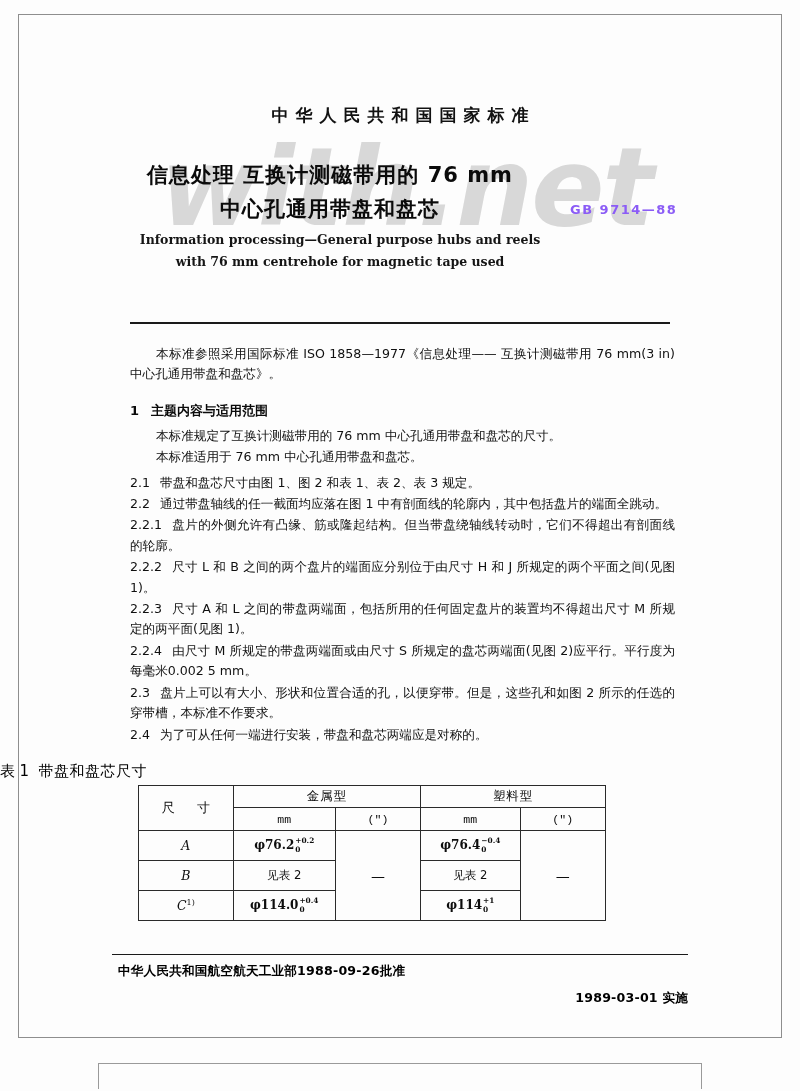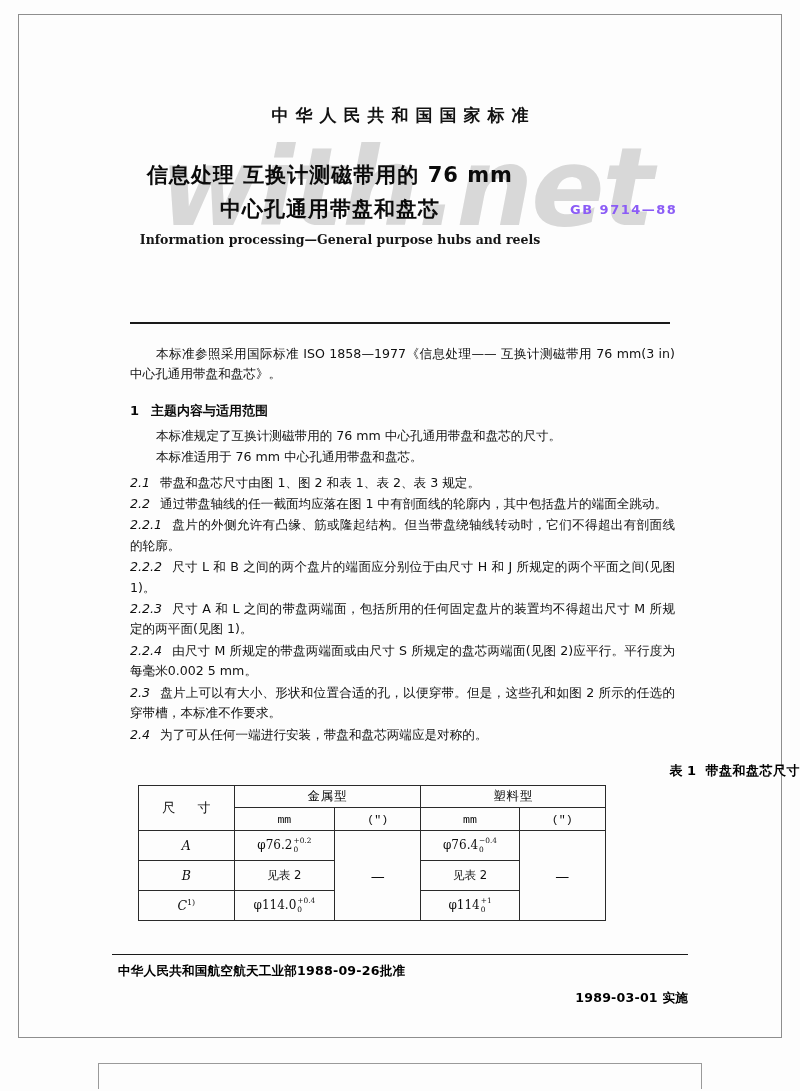--- a/index.html
+++ b/index.html
@@ -131,31 +131,31 @@
   p.indent { text-indent: 26px; }
   .sec-head {
     margin: 11px 0 6px 0;
     font-size: 13px;
     font-weight: bold;
     line-height: 19px;
     color: #0a0a0a;
   }
   .sec-head .num { margin-right: 12px; }
   .clause { margin: 0; }
-  .clause .cnum { margin-right: 10px; font-style: italic; }
+  .clause .cnum { margin-right: 10px; }
   .gap-sm { height: 4px; }
 
   
   .tbl-caption {
     position: absolute;
     left: 0; right: 0;
     top: 762px;
-    text-align: right;
-    font-size: 13px;
-    font-weight: bold;
+    text-align: left;
+    font-size: 15px;
+    font-weight: normal;
     letter-spacing: 0.5px;
   }
   .tbl-caption .tnum { margin: 0 9px 0 4px; }
   table.dims {
     position: absolute;
     left: 138px;
     top: 785px;
     width: 468px;
     border-collapse: collapse;
     font-size: 11.6px;
@@ -175,20 +175,21 @@
   .row-label {
     font-family: "DejaVu Serif", "Liberation Serif", serif;
     font-style: italic;
     font-size: 12.5px;
   }
   .row-label sup { font-style: normal; font-size: 8px; }
   .val {
     font-family: "DejaVu Serif", "Liberation Serif", serif;
     font-size: 12px;
     white-space: nowrap;
+    font-weight: bold;
   }
   .tol {
     display: inline-block;
     vertical-align: -0.35em;
     font-size: 7.4px;
     line-height: 8.4px;
     text-align: left;
     margin-left: 1px;
   }
   .tol span { display: block; }
@@ -239,20 +240,21 @@
 
     <div class="cn-title">
       <div>信息处理   互换计测磁带用的 76 mm</div>
       <div>中心孔通用带盘和盘芯</div>
     </div>
 
     <div class="std-no">GB 9714—88</div>
 
     <div class="en-title">
       <div>Information processing—General purpose hubs and reels</div>
+      <div>with 76 mm centrehole for magnetic tape used</div>
     </div>
 
     <div class="rule"></div>
 
     <div class="body-wrap">
 
       <p class="para indent">本标准参照采用国际标准 ISO  1858—1977《信息处理—— 互换计测磁带用 76 mm(3 in)中心孔通用带盘和盘芯》。</p>
 
       <div class="gap-sm"></div>
 

